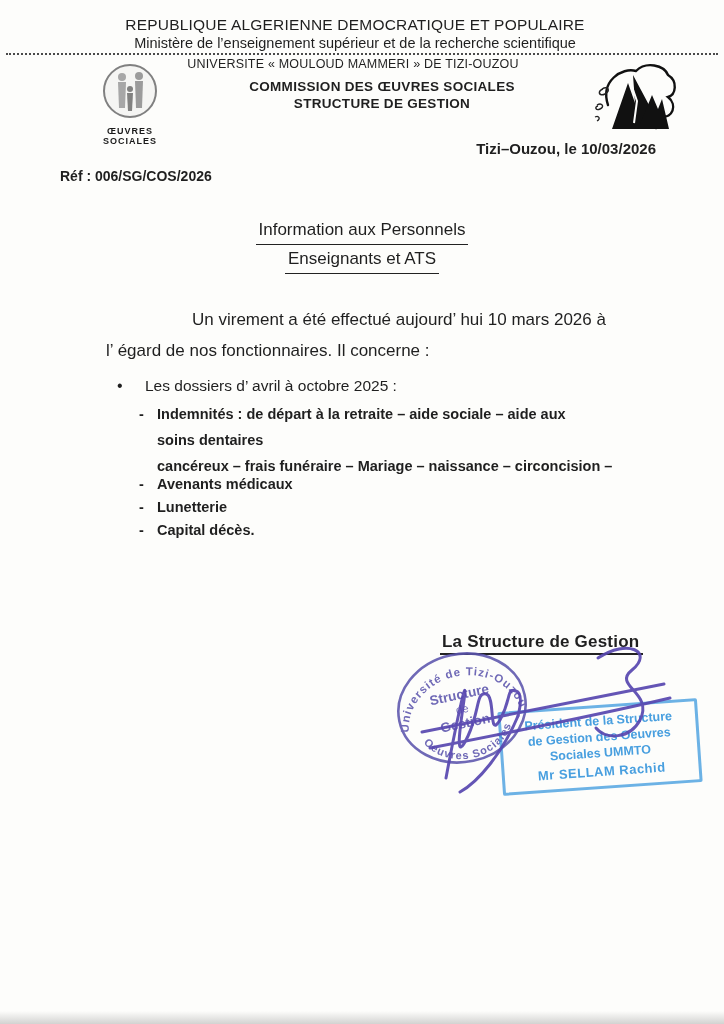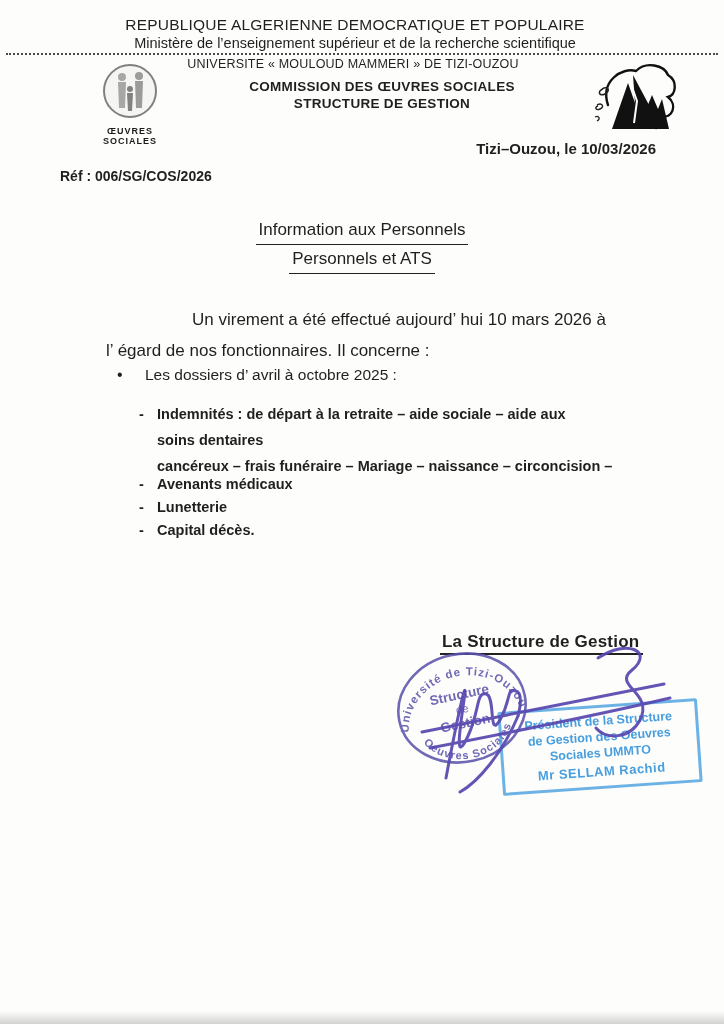--- a/index.html
+++ b/index.html
@@ -29,21 +29,21 @@
 
   .date-line { top:140px; right:68px; font-size:15px; font-weight:bold; }
   .ref-line  { top:168px; left:60px;  font-size:14px; font-weight:bold; }
 
   .doc-title { top:216px; font-size:17px; line-height:27px; }
   .doc-title .tl { display:inline-block; border-bottom:1.6px solid #222; padding:0 3px 1px; }
 
   .para { left:58px; top:304px; width:612px; font-size:17px; line-height:31px;margin-left:48px; }
   .para .indent { text-indent:86px; }
 
-  .bullet-row { left:117px; top:366px; font-size:15.5px; }
+  .bullet-row { left:117px; top:377px; font-size:15.5px; }
   .bullet-row .bullet { display:inline-block; width:28px; font-size:16px; }
 
   .dash-item { left:139px; font-size:14.5px; font-weight:bold; display:flex; }
   .dash-item .dash { width:18px; flex:none; }
   .indemn { top:401px; line-height:26px; }
   .item-a { top:476px; }
   .item-b { top:499px; }
   .item-c { top:522px; }
 
   .sig-label { left:440px; top:632px; font-size:17px; font-weight:bold;
@@ -94,21 +94,21 @@
       <path d="M5,44 c5,-3 8,2 3,4 c-4,2 -6,-2 -2,-3" fill="none" stroke="#222" stroke-width="1.4"></path>
       <path d="M3,56 c4,-2 6,2 2,4" fill="none" stroke="#222" stroke-width="1.3"></path>
     </svg>
   </div>
 
   <div class="abs date-line">Tizi–Ouzou, le 10/03/2026</div>
   <div class="abs ref-line">Réf : 006/SG/COS/2026</div>
 
   <div class="abs ctr doc-title">
     <div><span class="tl">Information aux Personnels</span></div>
-    <div><span class="tl">Personnels et ATS</span></div>
+    <div><span class="tl">Enseignants et ATS</span></div>
   </div>
 
   <div class="abs para">
     <div class="indent">Un virement a été effectué aujourd’ hui 10 mars 2026 à</div>
     <div>l’ égard de nos fonctionnaires. Il concerne :</div>
   </div>
 
   <div class="abs bullet-row">
     <span class="bullet">•</span><span>Les dossiers d’ avril à octobre 2025 :</span>
   </div>

